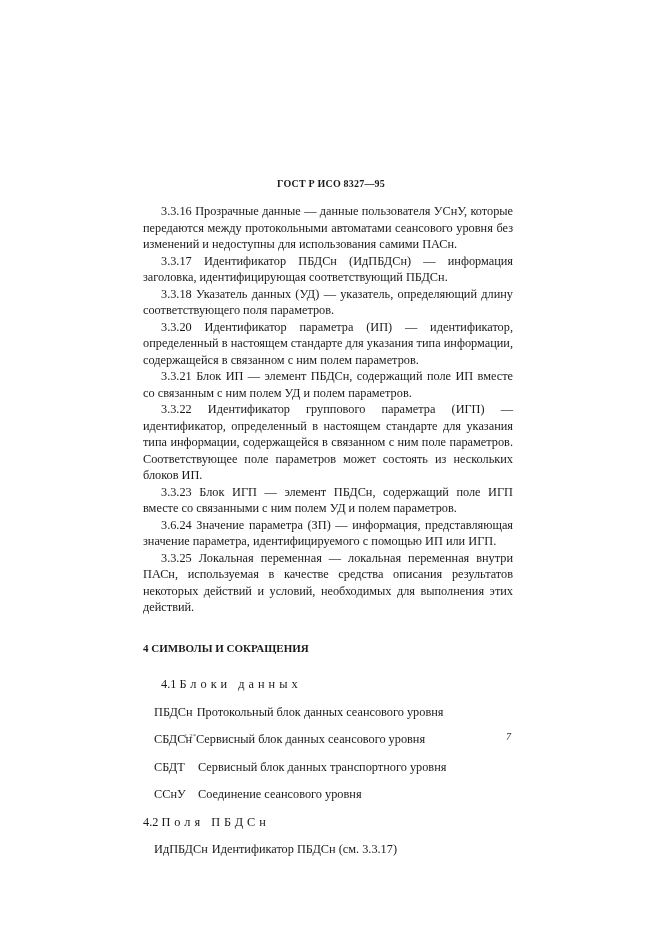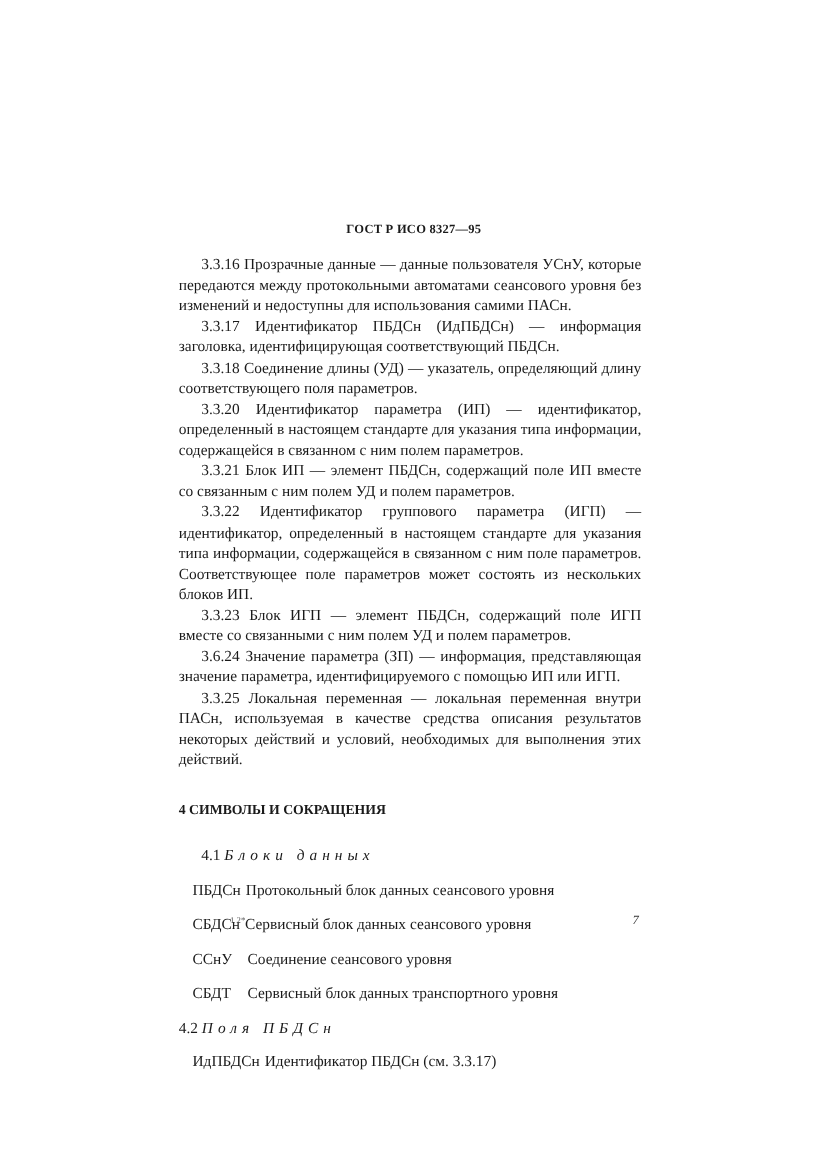--- a/index.html
+++ b/index.html
@@ -5,62 +5,62 @@
   html, body { margin:0; padding:0; background:#ffffff; }
   body { width:661px; height:935px; position:relative; overflow:hidden;
          font-family:"Liberation Serif", "DejaVu Serif", serif; color:#1a1a1a; }
   .page { position:absolute; left:0; top:0; width:534px; height:935px; }
   .header { position:absolute; right:149px; top:178px; font-size:10px; font-weight:bold; letter-spacing:0.2px; }
   .body { position:absolute; left:143px; top:203px; width:370px; font-size:12.3px; line-height:16.5px; text-align:justify; }
   .para { text-indent:18px; margin:0; }
   .para b { font-weight:normal; }
   .section-title { font-size:11px; font-weight:bold; margin:24px 0 20px 0; text-indent:0; }
   .sub { margin:0; text-indent:18px; }
-  .spaced { letter-spacing:4px;font-style:italic; }
+  .spaced { letter-spacing:4px; }
   .abbr { margin:11px; display:flex; }
   .abbr .k { display:inline-block; min-width:44px; }
   .abbr .k.wide { min-width:0; margin-right:4px; }
   .footer-left { position:absolute; left:144px; top:732px; font-size:7px; color:#555;margin-left:40px; }
   .footer-right { position:absolute; left:506px; top:731px; font-size:10px; font-style:italic; color:#333; }
 </style>
 </head>
 <body>
 
 <div class="page">
   <div class="header">ГОСТ Р ИСО 8327—95</div>
 
   <div class="body">
     <p class="para"><span>3.3.16</span> <b>Прозрачные данные</b><span> — данные пользователя УСнУ, которые передаются между протокольными автоматами сеансового уровня без изменений и недоступны для использования самими ПАСн.</span></p>
     <p class="para"><span>3.3.17</span> <b>Идентификатор ПБДСн (ИдПБДСн)</b><span> — информация заголовка, идентифицирующая соответствующий ПБДСн.</span></p>
-    <p class="para"><span>3.3.18</span> <b>Соединение длины (УД)</b><span> — указатель, определяющий длину соответствующего поля параметров.</span></p>
+    <p class="para"><span>3.3.18</span> <b>Указатель данных (УД)</b><span> — указатель, определяющий длину соответствующего поля параметров.</span></p>
     <p class="para"><span>3.3.20</span> <b>Идентификатор параметра (ИП)</b><span> — идентификатор, определенный в настоящем стандарте для указания типа информации, содержащейся в связанном с ним полем параметров.</span></p>
     <p class="para"><span>3.3.21</span> <b>Блок ИП</b><span> — элемент ПБДСн, содержащий поле ИП вместе со связанным с ним полем УД и полем параметров.</span></p>
     <p class="para"><span>3.3.22</span> <b>Идентификатор группового параметра (ИГП)</b><span> — идентификатор, определенный в настоящем стандарте для указания типа информации, содержащейся в связанном с ним поле параметров. Соответствующее поле параметров может состоять из нескольких блоков ИП.</span></p>
     <p class="para"><span>3.3.23</span> <b>Блок ИГП</b><span> — элемент ПБДСн, содержащий поле ИГП вместе со связанными с ним полем УД и полем параметров.</span></p>
     <p class="para"><span>3.6.24</span> <b>Значение параметра (ЗП)</b><span> — информация, представляющая значение параметра, идентифицируемого с помощью ИП или ИГП.</span></p>
     <p class="para"><span>3.3.25</span> <b>Локальная переменная</b><span> — локальная переменная внутри ПАСн, используемая в качестве средства описания результатов некоторых действий и условий, необходимых для выполнения этих действий.</span></p>
 
     <div class="section-title">4 СИМВОЛЫ И СОКРАЩЕНИЯ</div>
 
     <p class="sub"><span>4.1</span> <span class="spaced">Блоки данных</span></p>
     <p class="abbr">
         <span class="k wide">ПБДСн</span>
         <span>Протокольный блок данных сеансового уровня</span>
       </p>
     <p class="abbr">
         <span class="k wide">СБДСн</span>
         <span>Сервисный блок данных сеансового уровня</span>
       </p>
     <p class="abbr">
+        <span class="k">СБДТ</span>
+        <span>Сервисный блок данных транспортного уровня</span>
+      </p>
+    <p class="abbr">
         <span class="k">ССнУ</span>
         <span>Соединение сеансового уровня</span>
-      </p>
-    <p class="abbr">
-        <span class="k">СБДТ</span>
-        <span>Сервисный блок данных транспортного уровня</span>
       </p>
 
     <p class="sub" style="text-indent:0"><span>4.2</span> <span class="spaced">Поля ПБДСн</span></p>
     <p class="abbr">
         <span class="k wide">ИдПБДСн</span>
         <span>Идентификатор ПБДСн (см. 3.3.17)</span>
       </p>
   </div>
 
   <div class="footer-left">1 2*</div>

